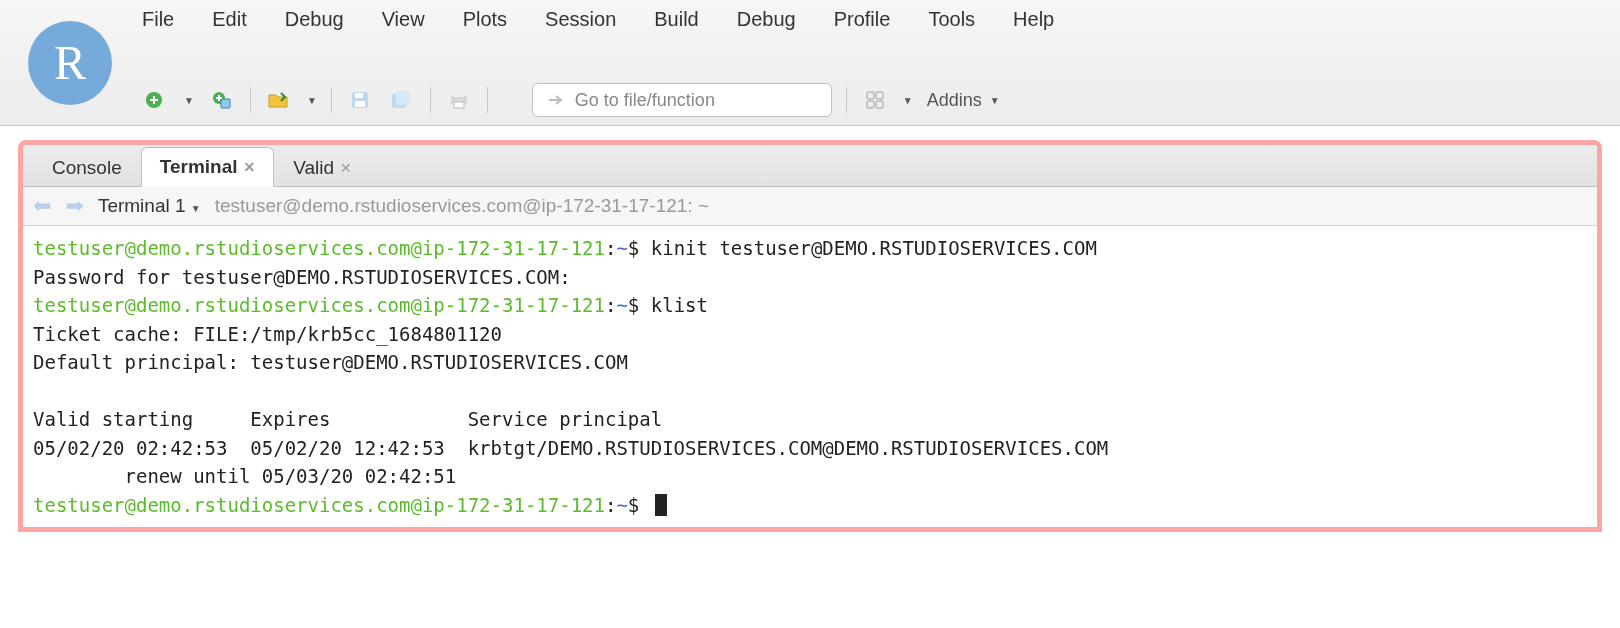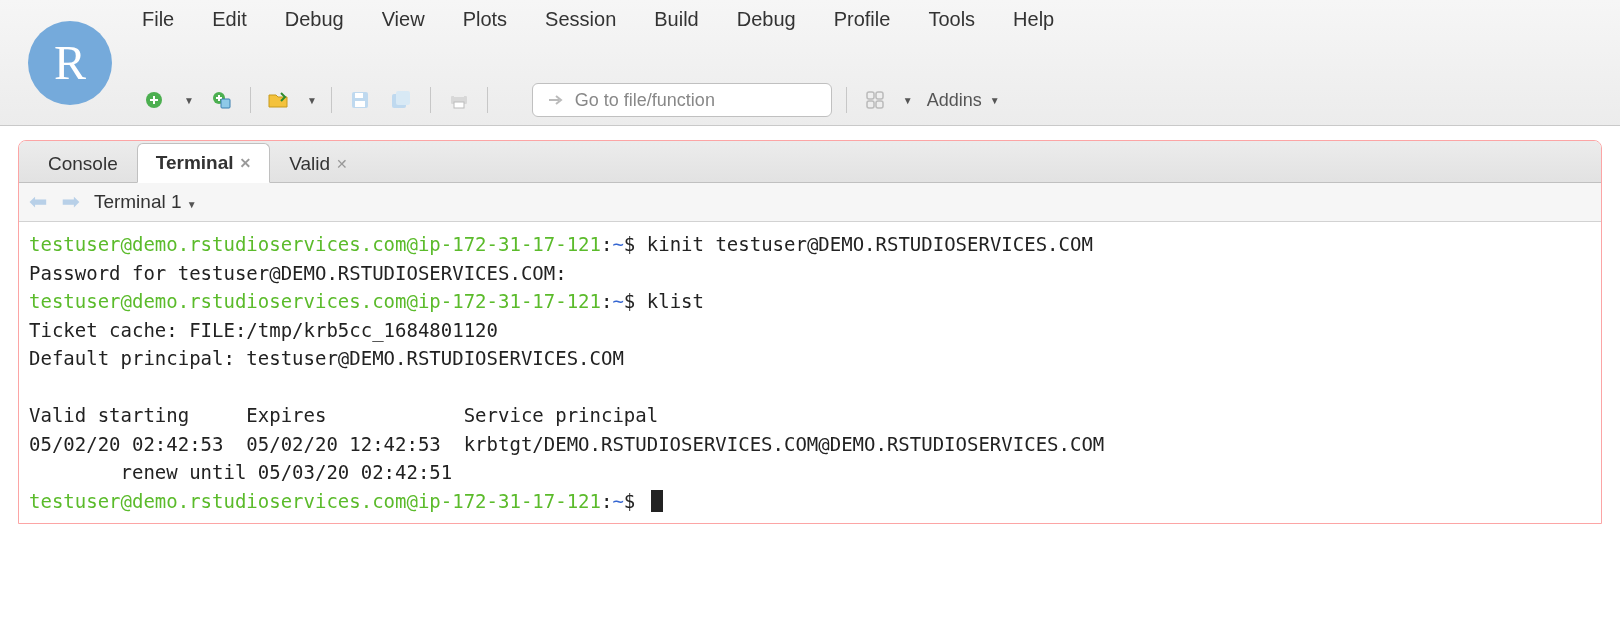--- a/index.html
+++ b/index.html
@@ -68,21 +68,21 @@
     width: 300px;
     height:34px;
     color:#888; font-size:18px;margin-left:30px;
   }
   .goto svg { flex:0 0 auto; }
   .addins { display:flex; align-items:center; gap:8px; color:#555; font-size:18px;}
   .caret { font-size:10px; color:#555; }
 
   
   .panel {
-    border:1px solid #fca5a5;
+    border:5px solid #fca5a5;
     border-radius:8px 8px 0 0;
     margin: 14px 18px 0 18px;
     overflow:hidden;
     background:#fff;
   }
   .tabstrip {
     display:flex;
     align-items:flex-end;
     background: linear-gradient(#ececec,#e2e2e2);
     border-bottom:1px solid #c0c0c0;
@@ -249,20 +249,21 @@
     </div>
   </div>
 
   <div class="subbar">
     <span class="navarrow">⬅</span>
     <span class="navarrow">➡</span>
     <span class="term-sel">
       <span>Terminal 1</span>
       <span class="caret">▼</span>
     </span>
+    <span class="subpath">testuser@demo.rstudioservices.com@ip-172-31-17-121: ~</span>
   </div>
 
   <div class="terminal"><span class="green">testuser@demo.rstudioservices.com@ip-172-31-17-121</span><span>:</span><span class="blue">~</span><span>$ </span><span>kinit testuser@DEMO.RSTUDIOSERVICES.COM</span>
 <span>Password for testuser@DEMO.RSTUDIOSERVICES.COM:</span>
 <span class="green">testuser@demo.rstudioservices.com@ip-172-31-17-121</span><span>:</span><span class="blue">~</span><span>$ </span><span>klist</span>
 <span>Ticket cache: FILE:/tmp/krb5cc_1684801120</span>
 <span>Default principal: testuser@DEMO.RSTUDIOSERVICES.COM</span>
 <span></span>
 <span>Valid starting     Expires            Service principal</span>
 <span>05/02/20 02:42:53  05/02/20 12:42:53  krbtgt/DEMO.RSTUDIOSERVICES.COM@DEMO.RSTUDIOSERVICES.COM</span>

